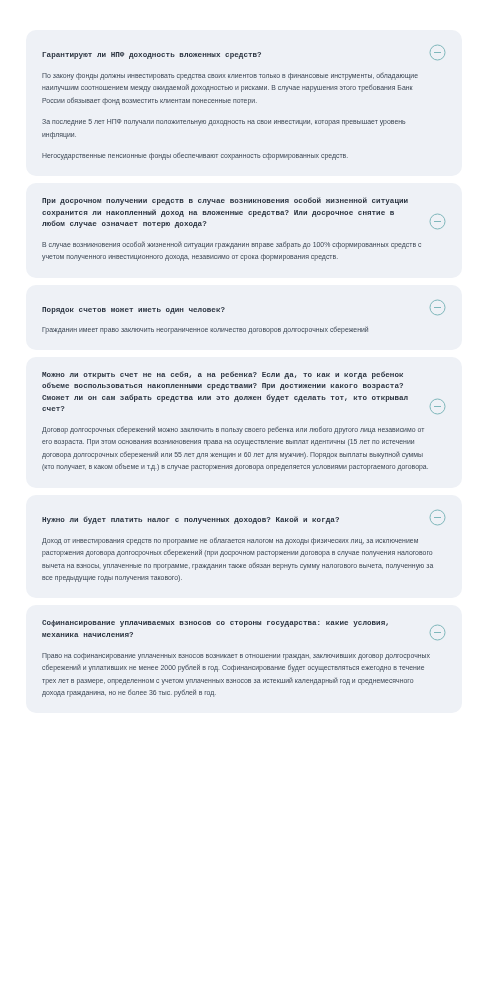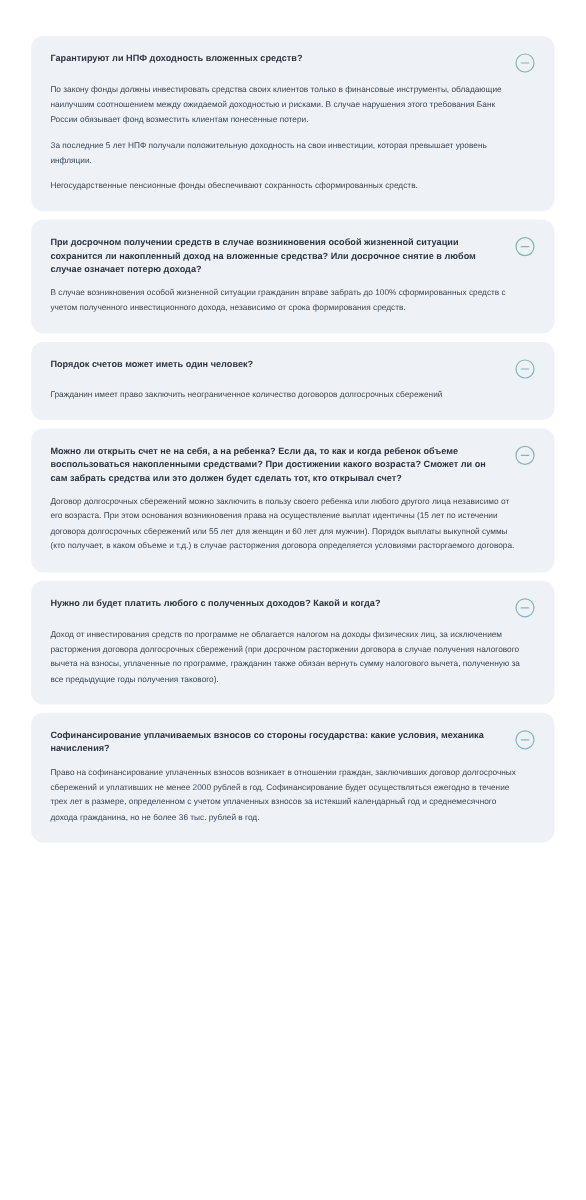--- a/index.html
+++ b/index.html
@@ -30,23 +30,24 @@
   .faq-item {
     background: #eef1f6;
     border-radius: 10px;
     padding: 13px 16px 14px 16px;
     box-sizing: border-box;
     position: relative;
     display: block;
   }
   .faq-head {
     display: flex;
-    align-items: flex-start;
+    align-items: flex-end;
     justify-content: space-between;
     gap: 10px;
+    font-family: Liberation Mono, monospace;
   }
   .faq-question {
     font-size: 7.6px;
     line-height: 11.2px;
     font-weight: bold;
     color: #2b3murky;
     color: #2c3542;
     letter-spacing: 0.02px;
     margin: 0;
     padding-right: 6px;
@@ -143,21 +144,21 @@
           </svg>
         </span>
       </div>
       <div class="faq-body">
         <p class="faq-para">Договор долгосрочных сбережений можно заключить в пользу своего ребенка или любого другого лица независимо от его возраста. При этом основания возникновения права на осуществление выплат идентичны (15 лет по истечении договора долгосрочных сбережений или 55 лет для женщин и 60 лет для мужчин). Порядок выплаты выкупной суммы (кто получает, в каком объеме и т.д.) в случае расторжения договора определяется условиями расторгаемого договора.</p>
       </div>
     </section>
 
     <section class="faq-item">
       <div class="faq-head">
-        <h3 class="faq-question">Нужно ли будет платить любого с полученных доходов? Какой и когда?</h3>
+        <h3 class="faq-question">Нужно ли будет платить налог с полученных доходов? Какой и когда?</h3>
         <span class="toggle-icon">
           <svg viewBox="0 0 17 17" width="17" height="17" aria-hidden="true">
             <circle cx="8.5" cy="8.5" r="7.5" fill="none" stroke="#7fb7bb" stroke-width="1"></circle>
             <line x1="5" y1="8.5" x2="12" y2="8.5" stroke="#7fb7bb" stroke-width="1"></line>
           </svg>
         </span>
       </div>
       <div class="faq-body">
         <p class="faq-para">Доход от инвестирования средств по программе не облагается налогом на доходы физических лиц, за исключением расторжения договора долгосрочных сбережений (при досрочном расторжении договора в случае получения налогового вычета на взносы, уплаченные по программе, гражданин также обязан вернуть сумму налогового вычета, полученную за все предыдущие годы получения такового).</p>
       </div>

